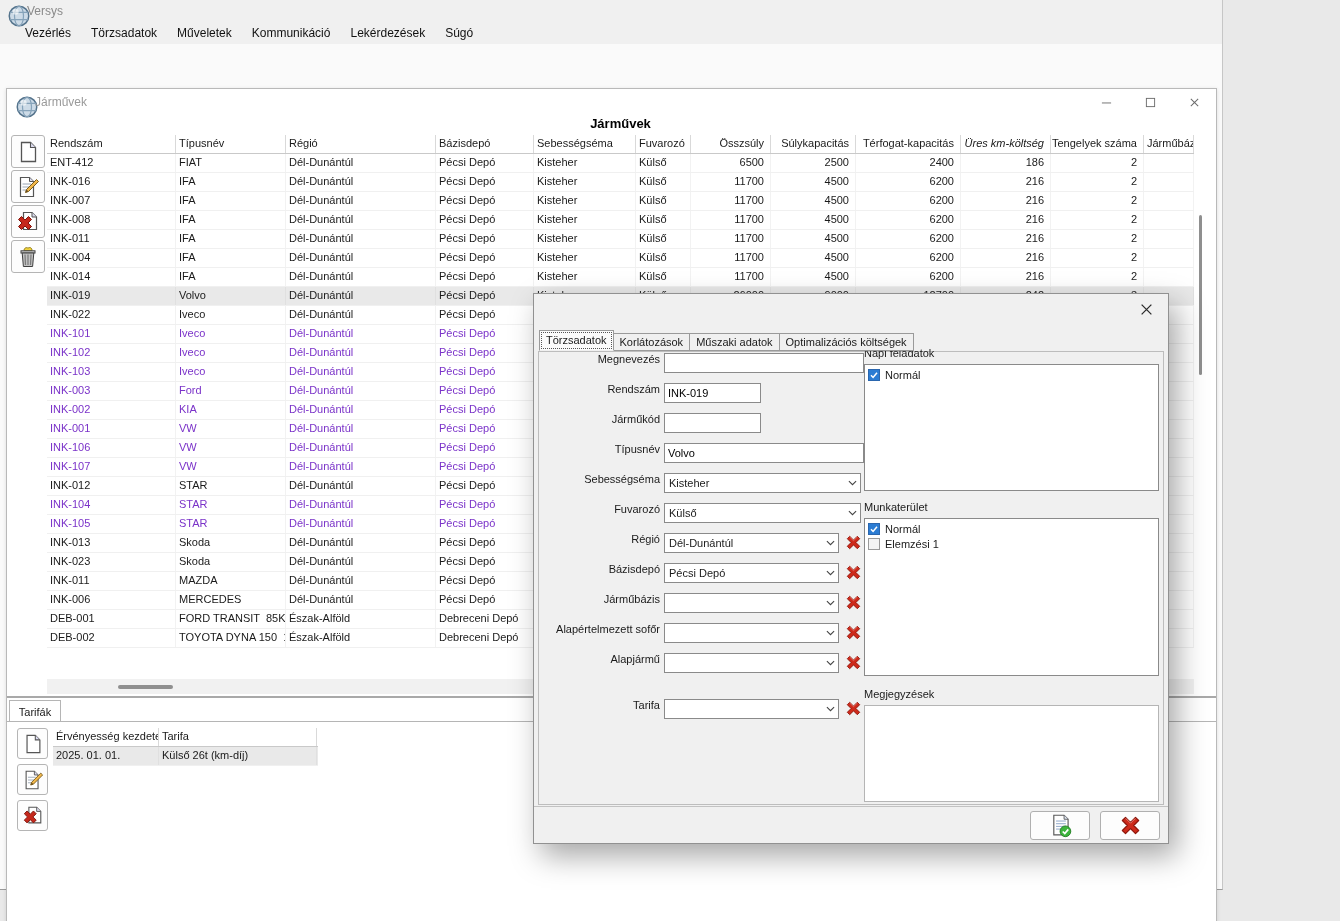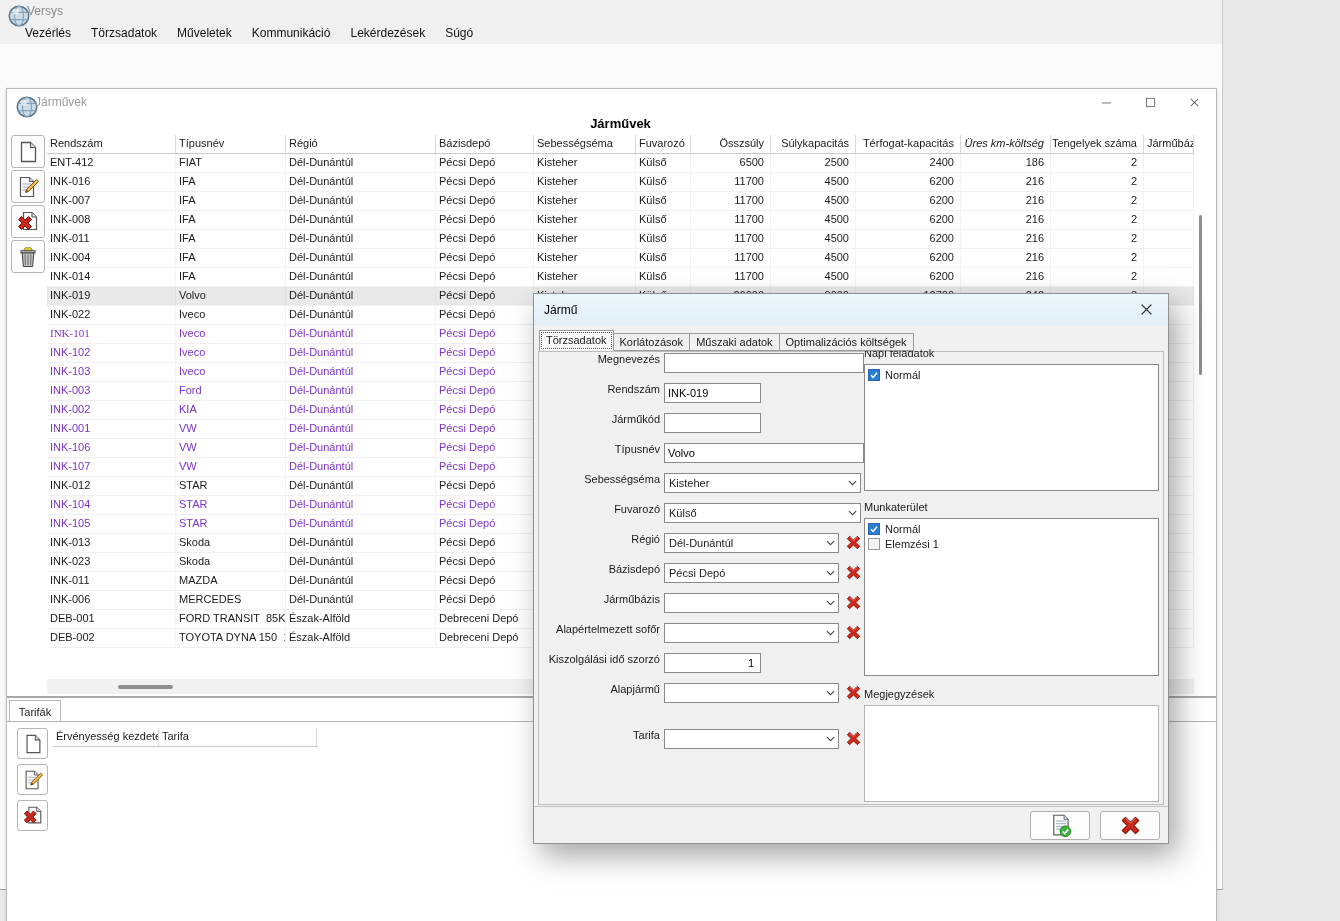--- a/index.html
+++ b/index.html
@@ -355,21 +355,21 @@
                 <div class="td left" style="width: 102px;">Kisteher</div>
                 <div class="td left" style="width: 55px;">Külső</div>
                 <div class="td right" style="width: 80px;">10500</div>
                 <div class="td right" style="width: 85px;">3100</div>
                 <div class="td right" style="width: 105px;">4200</div>
                 <div class="td right" style="width: 90px;">202</div>
                 <div class="td right" style="width: 93px;">2</div>
                 <div class="td left" style="width: 50px;"></div>
               </div>
               <div class="tr purple">
-                <div class="td left" style="width: 129px; font-family: Liberation Serif, serif;">INK-101</div>
+                <div class="td left" style="width: 129px;">INK-101</div>
                 <div class="td left" style="width: 110px;">Iveco</div>
                 <div class="td left" style="width: 150px;">Dél-Dunántúl</div>
                 <div class="td left" style="width: 98px;">Pécsi Depó</div>
                 <div class="td left" style="width: 102px;">Kisteher</div>
                 <div class="td left" style="width: 55px;">Saját</div>
                 <div class="td right" style="width: 80px;">10500</div>
                 <div class="td right" style="width: 85px;">3100</div>
                 <div class="td right" style="width: 105px;">4200</div>
                 <div class="td right" style="width: 90px;">202</div>
                 <div class="td right" style="width: 93px;">2</div>
@@ -641,30 +641,33 @@
                 </svg>
               </span>
             </div>
           </div>
 
         <div id="tariff-table">
           <div class="thead" id="tariff-header">
               <div class="th left" style="width: 106px;">Érvényesség kezdete</div>
               <div class="th left" style="width: 158px;">Tarifa</div>
             </div>
+          <div id="tariff-rows">
+              <div class="tr sel">
+                <div class="td left" style="width: 106px;">2025. 01. 01.</div>
+                <div class="td left" style="width: 158px;">Külső 26t (km-díj)</div>
+              </div>
+            </div>
         </div>
 
       </div>
     </div>
   </div>
 
   <div id="dialog">
-    <div id="dialog-titlebar">
-      <span id="dialog-title">Jármű</span>
-    </div>
     <div id="dialog-close">
         <svg viewBox="0 0 12 12">
           <path d="M1.5 1.5 L10.5 10.5 M10.5 1.5 L1.5 10.5" stroke="#2b2b2b" stroke-width="1.2"></path>
         </svg>
       </div>
 
     <div id="dialog-tabs">
         <div class="dtab active">Törzsadatok</div>
         <div class="dtab">Korlátozások</div>
         <div class="dtab">Műszaki adatok</div>
@@ -771,24 +774,20 @@
                 <path d="M1 0.8 L5 4.8 L9 0.8" fill="none" stroke="#444444" stroke-width="1.2"></path>
               </svg>
             </div>
           </div>
           <div class="redx">
             <svg viewBox="0 0 26 26">
               <path d="M4.5 7.8 L9.7 13 L4.5 18.2 L7.8 21.5 L13 16.3 L18.2 21.5 L21.5 18.2 L16.3 13 L21.5 7.8 L18.2 4.5 L13 9.7 L7.8 4.5 Z" fill="#ce2a1b" stroke="#8c150a" stroke-width="1.2" stroke-linejoin="round"></path>
               <path d="M7.8 5.4 L13 10.6 L18.2 5.4" fill="none" stroke="#ef9186" stroke-width="1" opacity="0.85"></path>
             </svg>
           </div>
-        </div>
-        <div class="frow">
-          <div class="flabel">Kiszolgálási idő szorzó</div>
-          <input class="tinput num" readonly="" value="1" style="width: 97px;">
         </div>
         <div class="frow">
           <div class="flabel">Alapjármű</div>
           <div class="combo" style="width: 175px;">
             <div class="combo-val"></div>
             <div class="combo-arrow">
               <svg viewBox="0 0 10 6">
                 <path d="M1 0.8 L5 4.8 L9 0.8" fill="none" stroke="#444444" stroke-width="1.2"></path>
               </svg>
             </div>

